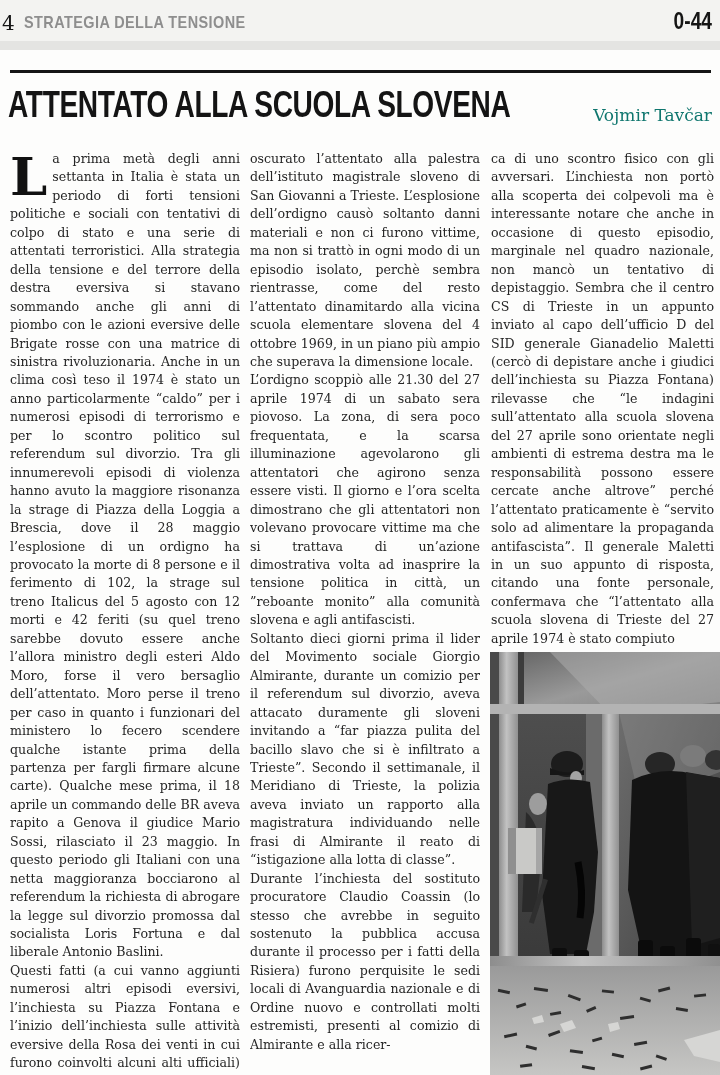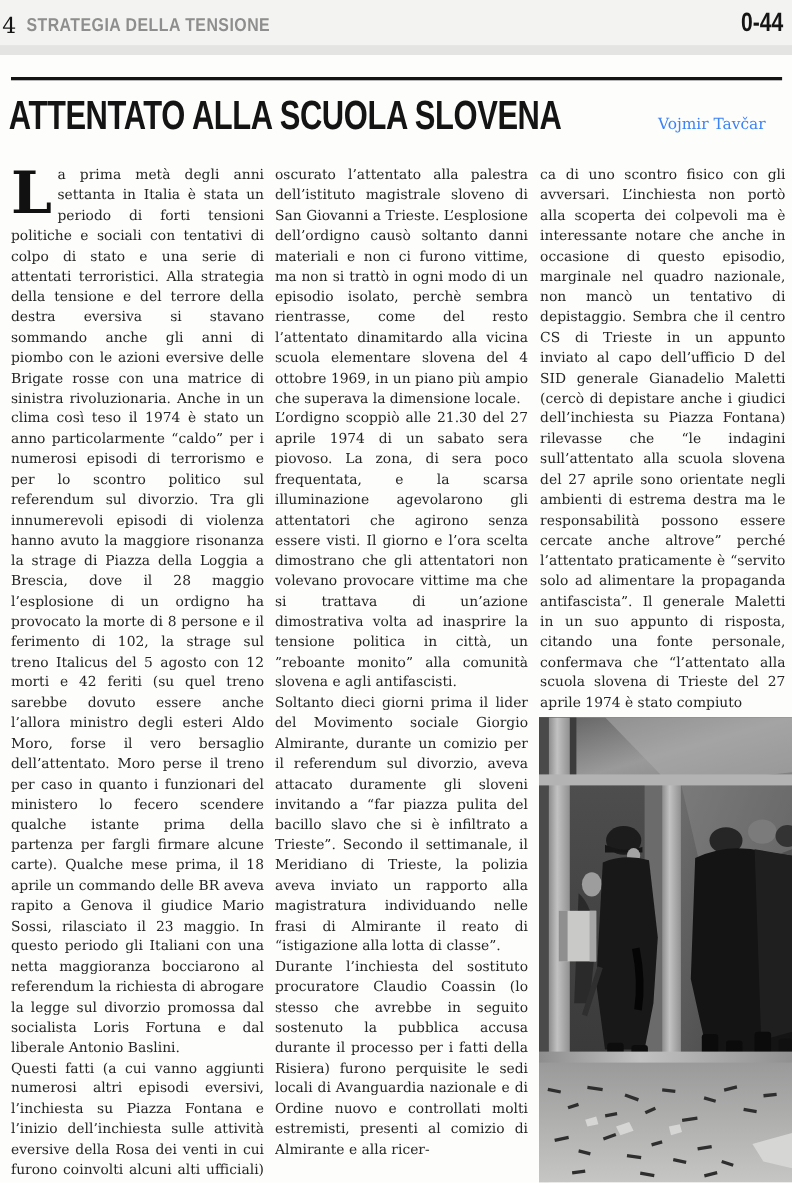--- a/index.html
+++ b/index.html
@@ -21,21 +21,21 @@
     font-family:"Liberation Sans",sans-serif;font-weight:bold;font-size:24px;
     color:#151515;transform:scaleX(.8);transform-origin:right center;white-space:nowrap;
   }
   
   .title-rule{position:absolute;left:10px;top:70px;width:701px;height:3px;background:#151515;}
   .article-title{
     position:absolute;left:8px;top:84px;display:inline-block;
     font-family:"Liberation Sans",sans-serif;font-weight:bold;font-size:37px;
     letter-spacing:-0.5px;color:#141414;transform:scaleX(.76);transform-origin:left top;white-space:nowrap;
   }
-  .article-author{position:absolute;right:24px;top:105px;font-size:14px;color:#3b82f6;}
+  .article-author{position:absolute;right:8px;top:105px;font-size:17px;color:#0f766e;}
   
   .col{position:absolute;top:150px;font-size:12.6px;line-height:18.45px;text-align:justify;}
   .col p{margin:0;}
   .col-1{left:10px;width:230px;height:925px;overflow:hidden;}
   .col-2{left:250px;width:230px;height:925px;overflow:hidden;}
   .col-3{left:491px;width:223px;height:500px;overflow:hidden;}
   .dropcap{
     float:left;font-weight:bold;font-size:53px;line-height:44px;
     padding:4px 5px 0 0;color:#111;
   }

